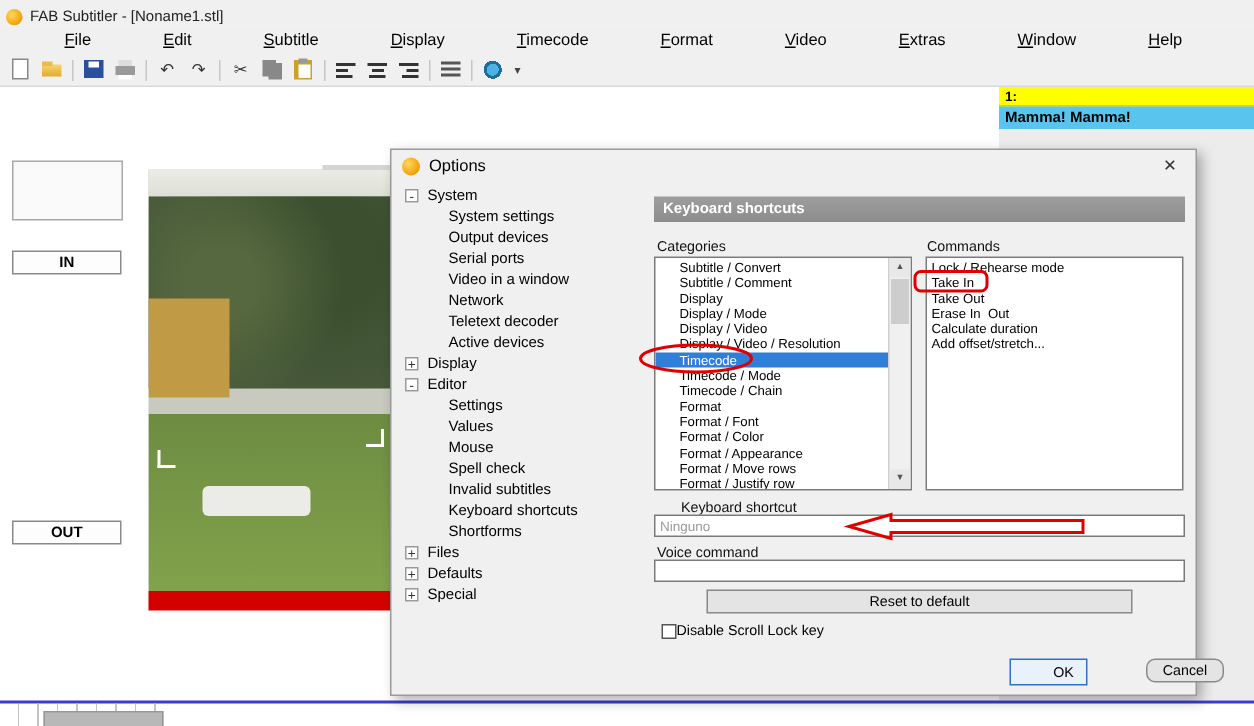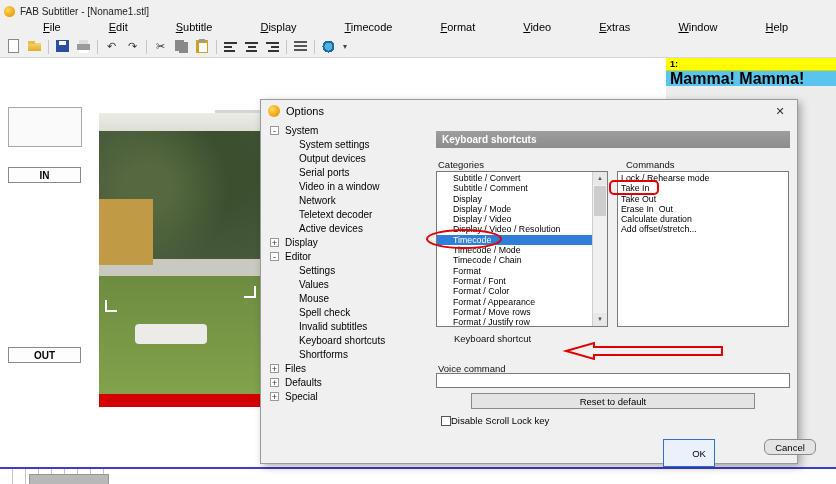--- a/index.html
+++ b/index.html
@@ -70,21 +70,21 @@
   .v-house{position:absolute;left:0;top:86px;width:54px;height:66px;background:#c19a45;}
   .v-lawn{position:absolute;left:0;bottom:0;right:0;height:118px;background:linear-gradient(#6d8c41,#82a24c);}
   .v-table{position:absolute;left:36px;bottom:50px;width:72px;height:20px;background:#ebebe7;border-radius:4px;}
   .v-mark-left{position:absolute;left:6px;bottom:82px;width:10px;height:10px;border-left:2px solid #fff;border-bottom:2px solid #fff;}
   .v-mark-right{position:absolute;right:6px;bottom:96px;width:10px;height:10px;border-right:2px solid #fff;border-bottom:2px solid #fff;}
   .video-redbar{position:absolute;left:99px;top:394px;width:163px;height:13px;background:var(--video_red,#d40000);}
 
   .subtitle-panel{position:absolute;left:666px;top:58px;width:170px;height:409px;background:#ececec;}
   .sub-num{height:12px;background:var(--subtitle_yellow,#ffff00);border-bottom:1px solid #d6d600;
            font-size:9px;font-weight:bold;line-height:12px;padding-left:4px;}
-  .sub-text{height:15px;background:var(--subtitle_cyan,#59c5ef);font-size:16px;font-weight:bold;
+  .sub-text{height:15px;background:var(--subtitle_cyan,#59c5ef);font-size:10px;font-weight:bold;
             display:flex;align-items:center;padding-left:4px;}
 
   .timeline{position:absolute;left:0;top:467px;width:836px;height:17px;background:#fff;border-top:2px solid #3c3cd0;box-sizing:border-box;}
   .timeline-cells{position:absolute;left:0;top:0;width:104px;height:15px;
                   background:repeating-linear-gradient(90deg,rgba(0,0,0,0) 0 12px,#c4c4c4 12px 13px);}
   .timeline-grayblock{position:absolute;left:29px;top:5px;width:78px;height:9px;background:#b8b8b8;border:1px solid #979797;}
 
   
   .dialog{position:absolute;left:260px;top:99px;width:536px;height:363px;background:#f0f0f0;
           border:1px solid #9a9a9a;box-shadow:3px 3px 8px rgba(0,0,0,.3);z-index:10;}
@@ -99,21 +99,21 @@
   .tree-row{position:relative;height:14px;font-size:10px;line-height:14px;}
   .expander{position:absolute;left:3px;top:2px;width:9px;height:9px;border:1px solid #999;background:#fff;
             font-size:9px;line-height:8px;text-align:center;color:#333;box-sizing:border-box;}
   .tree-label{display:block;white-space:nowrap;}
   .ind0{margin-left:18px;} .ind1{margin-left:32px;}
 
   .panel-header{position:absolute;left:175px;top:31px;width:354px;height:17px;
                 background:linear-gradient(#9e9e9e,#8c8c8c);color:#fff;font-weight:bold;font-size:10px;
                 line-height:17px;padding-left:6px;box-sizing:border-box;}
   .lbl{position:absolute;font-size:9.5px;color:#111;}
-  .cat-lbl{left:177px;top:59px;} .cmd-lbl{left:365px;top:59px;}
+  .cat-lbl{left:177px;top:59px;} .cmd-lbl{left:357px;top:59px;}
   .listbox{position:absolute;top:71px;width:172px;height:156px;background:#fff;border:1px solid #7a7a7a;
            box-sizing:border-box;overflow:hidden;}
   .cat-list{left:175px;} .cmd-list{left:356px;}
   .lb-items{position:absolute;left:0;top:1px;right:0;}
   .lb-item{height:10.3px;line-height:10.3px;font-size:8.8px;padding-left:3px;white-space:pre;overflow:hidden;}
   .cat-list .lb-item{width:calc(100% - 17px);padding-left:16px;}
   .lb-item.sel{background:var(--selection,#2f7fd8);color:#fff;}
   .scrollbar{position:absolute;right:0;top:0;bottom:0;width:14px;background:#f0f0f0;border-left:1px solid #cfcfcf;}
   .sb-up,.sb-down{position:absolute;left:0;width:14px;height:13px;font-size:6px;text-align:center;
                   line-height:13px;color:#555;background:#e8e8e8;}
@@ -124,21 +124,21 @@
   .field{position:absolute;left:175px;width:354px;height:15px;border:1px solid #7a7a7a;font-size:9px;
          padding:0 3px;box-sizing:border-box;background:#fff;font-family:inherit;}
   .field::placeholder{color:#9a9a9a;}
   .ks-field{top:243px;} .vc-field{top:273px;}
 
   .btn{position:absolute;font-family:inherit;font-size:9.5px;background:#e4e4e4;border:1px solid #8a8a8a;padding:0;}
   .reset-btn{left:210px;top:293px;width:284px;height:16px;}
   .checkbox-row{position:absolute;left:180px;top:315px;display:flex;align-items:center;gap:0;}
   .checkbox{width:10px;height:10px;border:1px solid #555;background:#fff;display:inline-block;box-sizing:border-box;}
   .cb-label{font-size:9.5px;}
-  .ok-btn{left:402px;top:339px;width:52px;height:28px;border:1px solid #2f71c9;background:#e9f1fb;padding-left:20px;}
+  .ok-btn{left:412px;top:339px;width:52px;height:18px;border:1px solid #2f71c9;background:#e9f1fb;padding-left:20px;}
   .cancel-btn{left:503px;top:339px;width:52px;height:16px;border-radius:6px;}
 
   
   .annotations{position:absolute;left:0;top:0;pointer-events:none;z-index:50;}
   .annotations ellipse,.annotations rect,.annotations path{fill:none;stroke:var(--annotation,#e00000);stroke-width:2;}
 </style>
 </head>
 <body>
 
 <div class="screen">
@@ -321,20 +321,21 @@
           <div class="lb-item">Lock / Rehearse mode</div>
           <div class="lb-item">Take In</div>
           <div class="lb-item">Take Out</div>
           <div class="lb-item">Erase In  Out</div>
           <div class="lb-item">Calculate duration</div>
           <div class="lb-item">Add offset/stretch...</div>
         </div>
     </div>
 
     <div class="lbl ks-lbl">Keyboard shortcut</div>
+    <input class="field ks-field" placeholder="Ninguno" style="">
 
     <div class="lbl vc-lbl">Voice command</div>
     <input class="field vc-field" value="" style="">
 
     <button class="btn reset-btn">Reset to default</button>
 
     <div class="checkbox-row">
       <span class="checkbox"></span>
       <span class="cb-label">Disable Scroll Lock key</span>
     </div>

